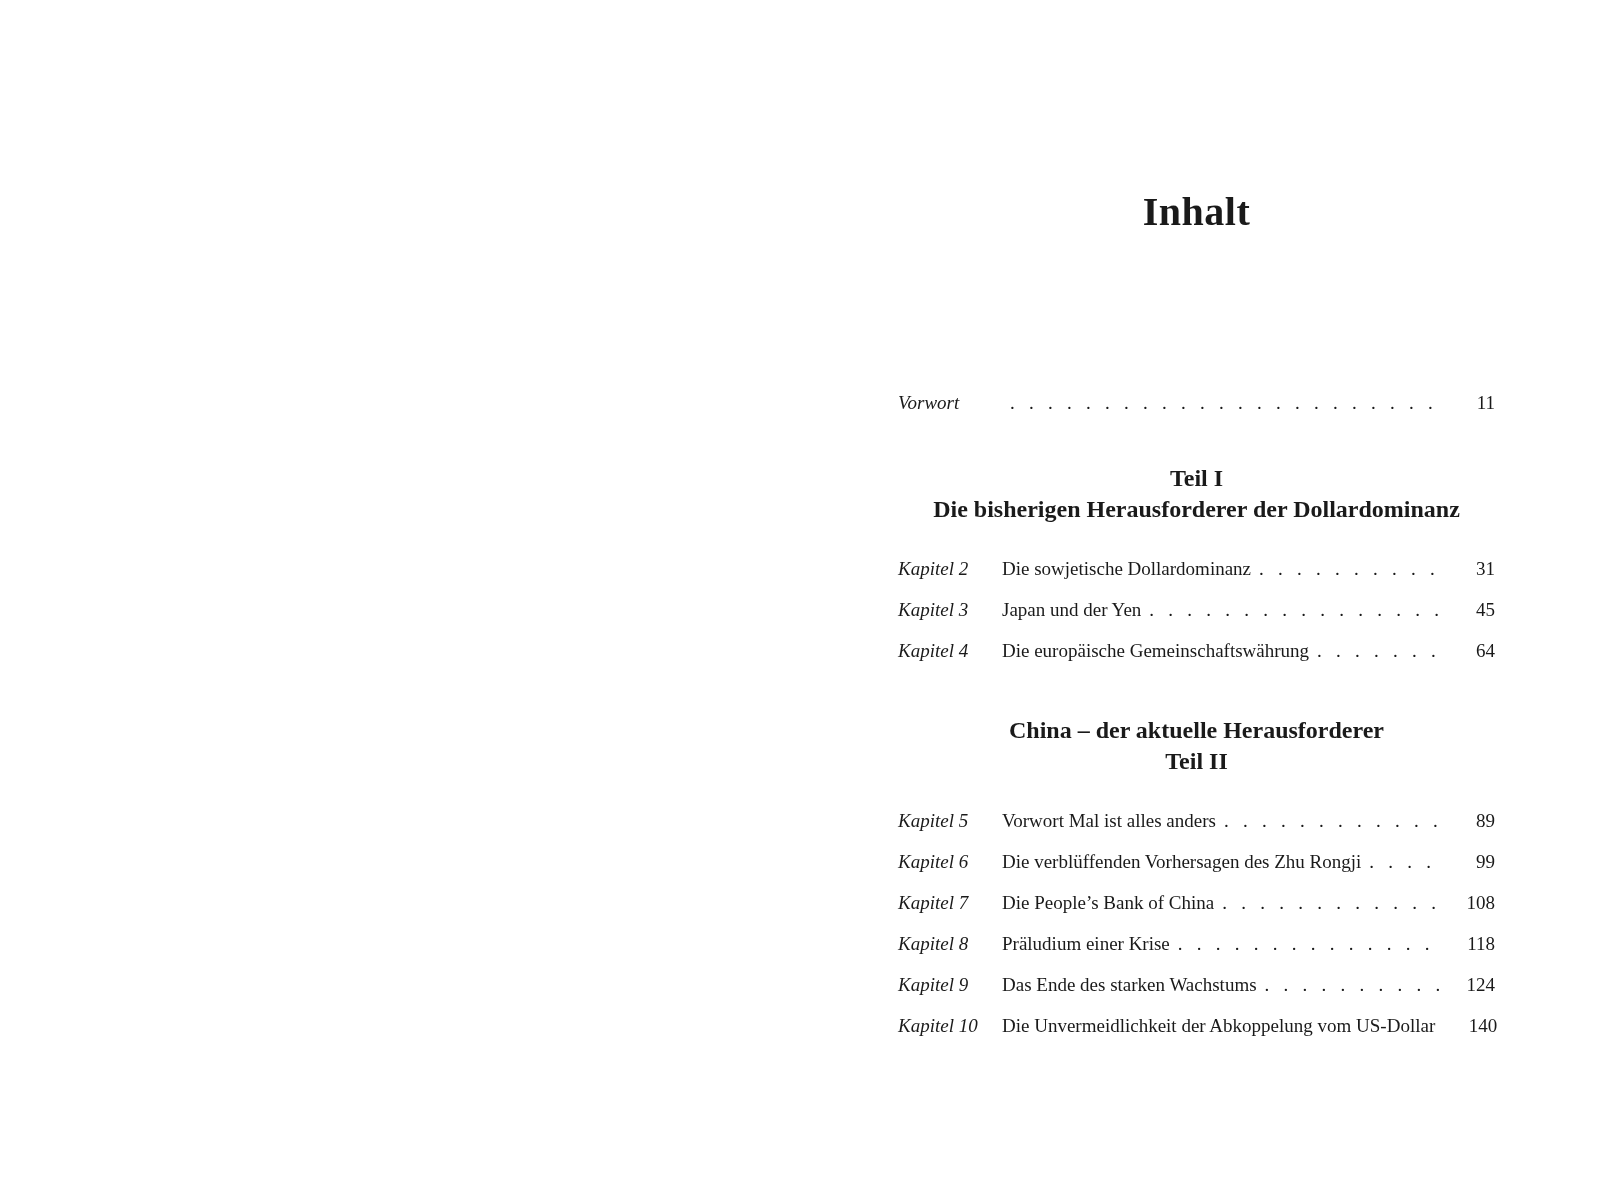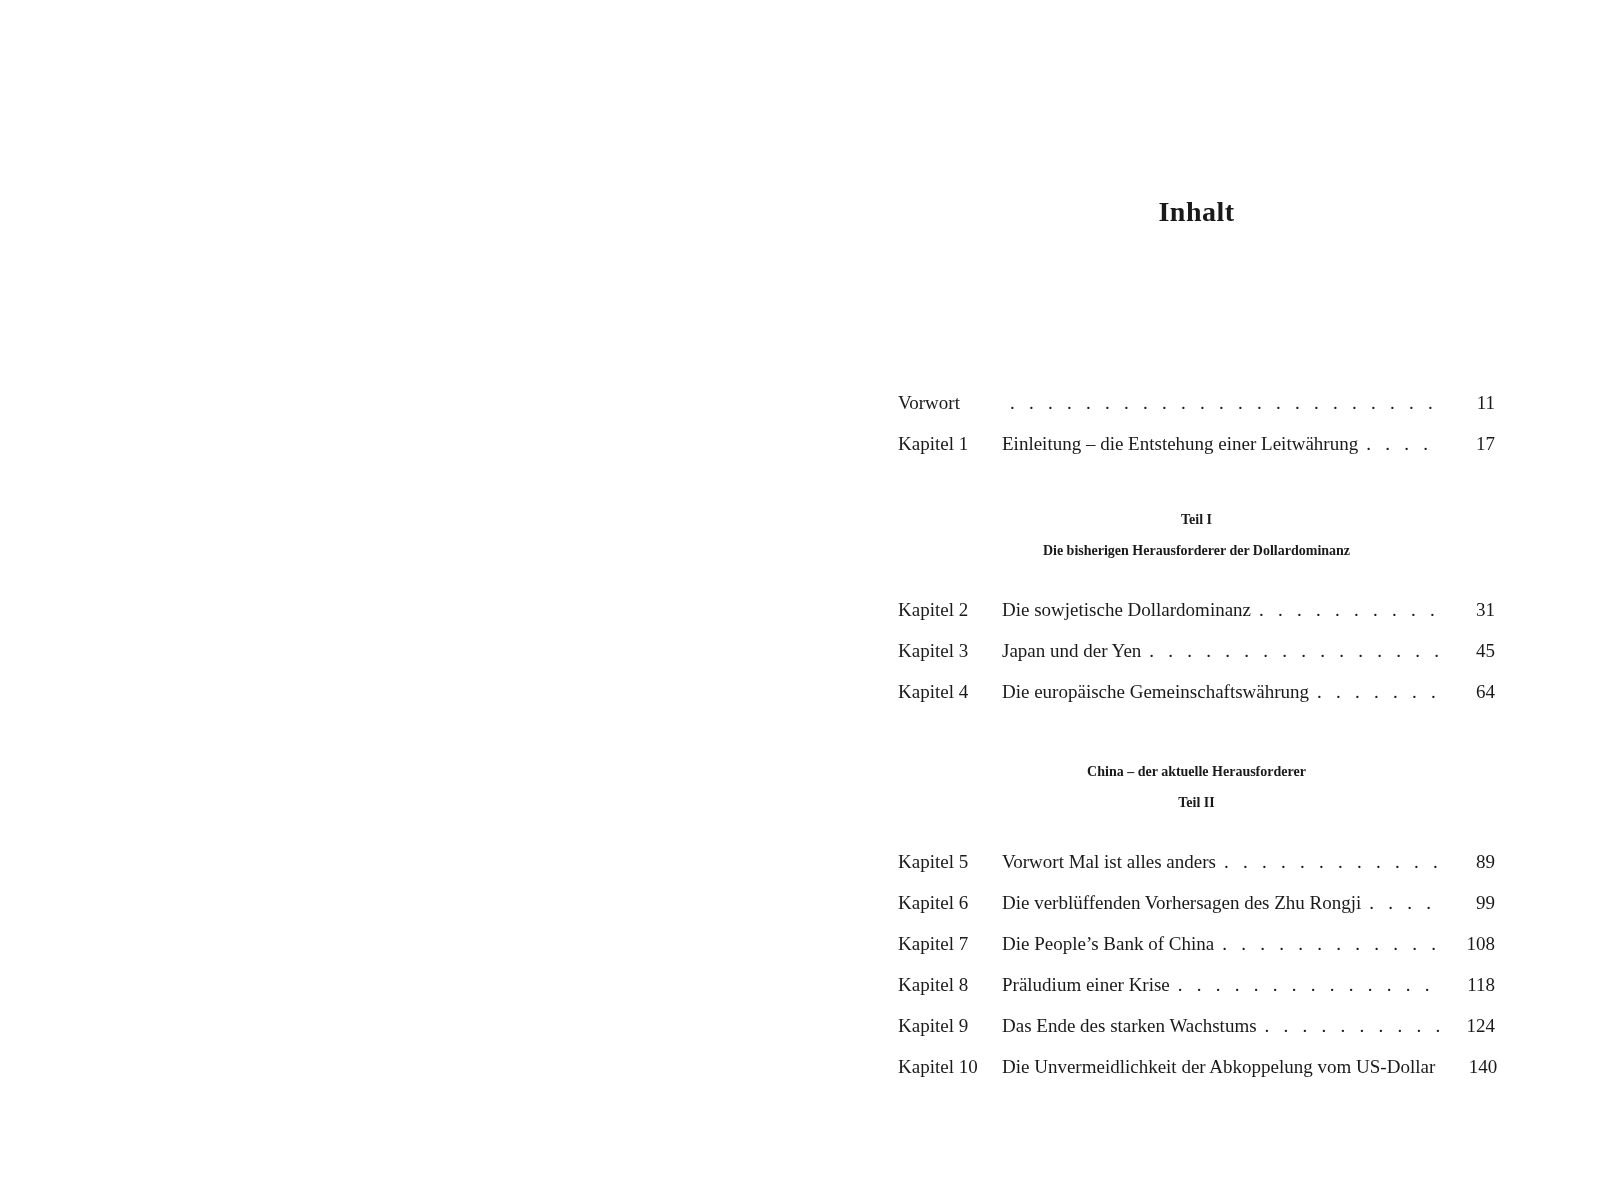--- a/index.html
+++ b/index.html
@@ -22,21 +22,21 @@
     background: #ffffff;
   }
   .toc {
     position: absolute;
     left: 898px;
     top: 0;
     width: 597px;
   }
   .doc-title {
     margin: 192px 0 0 0;
-    font-size: 28px;
+    font-size: 40px;
     line-height: 40px;
     font-weight: bold;
     text-align: center;
     letter-spacing: 0.5px;
   }
   .toc-list {
     margin: 0;
   }
   .toc-row {
     display: flex;
@@ -48,20 +48,21 @@
   .toc-row.first {
     margin-top: 150px;
   }
   .toc-row.group-start {
     margin-top: 23px;
     justify-content: space-between;
   }
   .entry-label {
     flex: 0 0 104px;
     width: 104px;
+    font-style: italic;
   }
   .entry-title {
     flex: 0 0 auto;
   }
   .leader {
     flex: 1 1 auto;
     min-width: 0;
     overflow: hidden;
     text-align: right;
     margin: 0 10px 0 8px;
@@ -72,47 +73,41 @@
     word-spacing: 4.5px;
   }
   .page-num {
     flex: 0 0 44px;
     width: 44px;
     text-align: right;
   }
   .part-heading {
     text-align: center;
     font-weight: bold;
-    font-size: 14px;
+    font-size: 24px;
     line-height: 31px;
   }
   .part-heading.part-1 { margin-top: 40px; }
   .part-heading.part-2 { margin-top: 44px; }
 </style>
 </head>
 <body>
 
 <div class="page">
   <div class="toc">
 
     <h1 class="doc-title">Inhalt</h1>
 
     <div class="toc-list">
 
       <div class="toc-row first">
         <span class="entry-label">Vorwort</span>
         <span class="entry-title"></span>
         <span class="leader"></span>
         <span class="page-num">11</span>
-      </div>
-      <div class="toc-row">
-        <span class="entry-label">Kapitel 1</span>
-        <span class="entry-title">Einleitung – die Entstehung einer Leitwährung</span>
-        <span class="leader"></span>
-        <span class="page-num">17</span>
       </div>
 
       <div class="part-heading part-1">
         <div>Teil I</div>
         <div>Die bisherigen Herausforderer der Dollardominanz</div>
       </div>
 
       <div class="toc-row group-start">
         <span class="entry-label">Kapitel 2</span>
         <span class="entry-title">Die sowjetische Dollardominanz</span>

